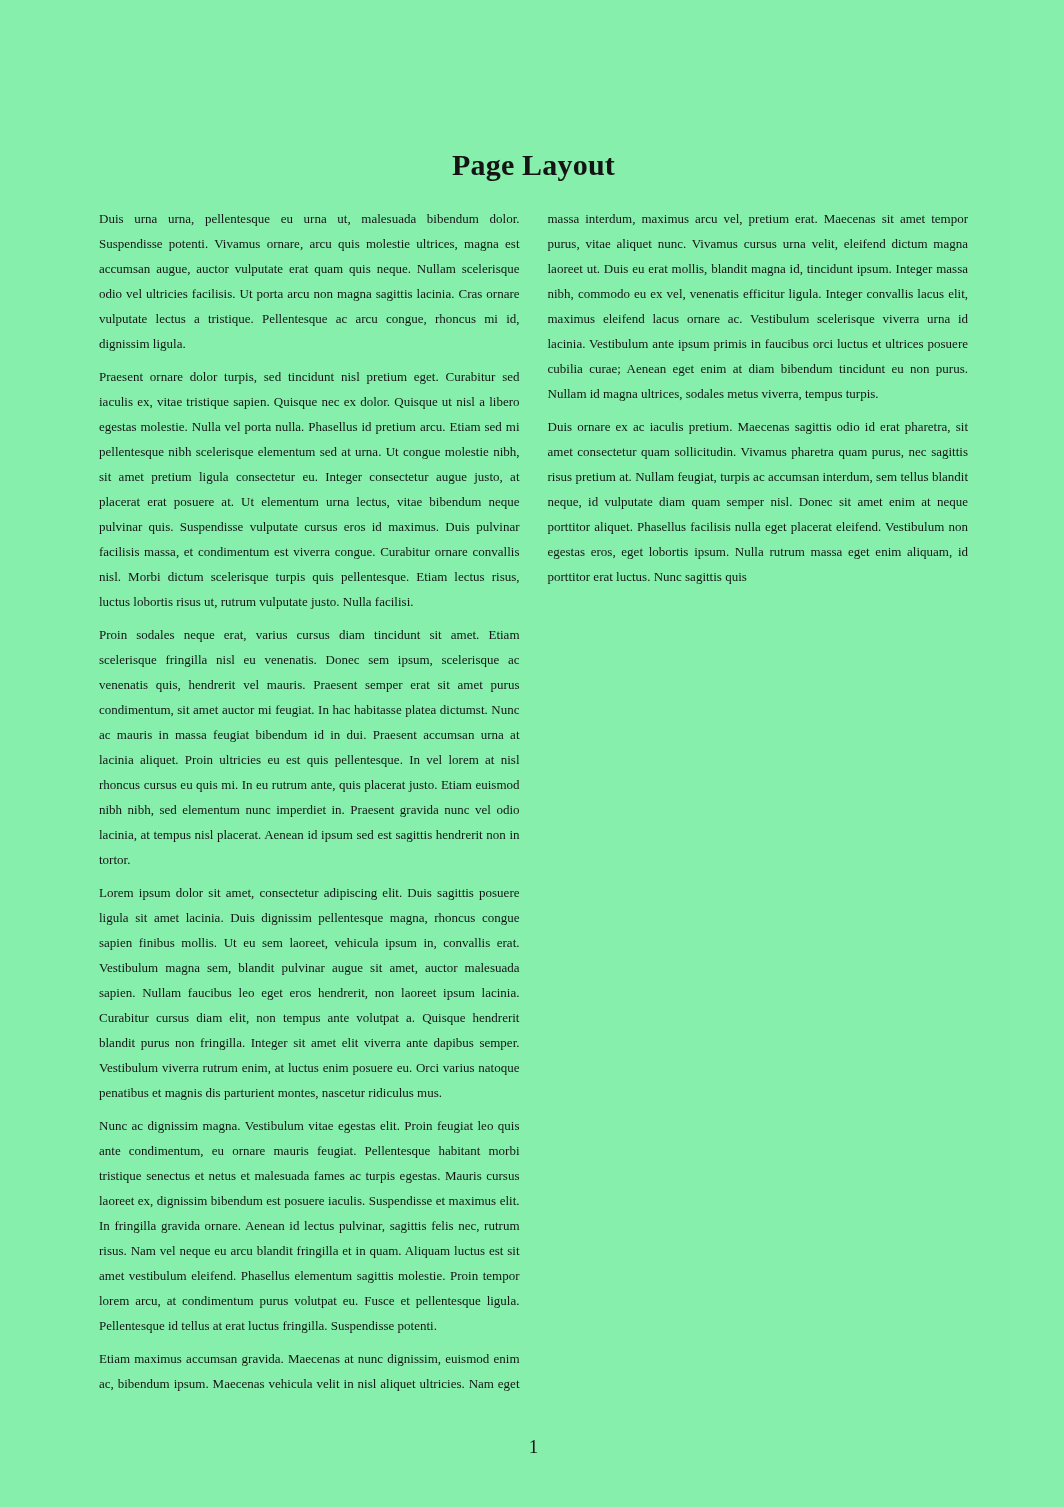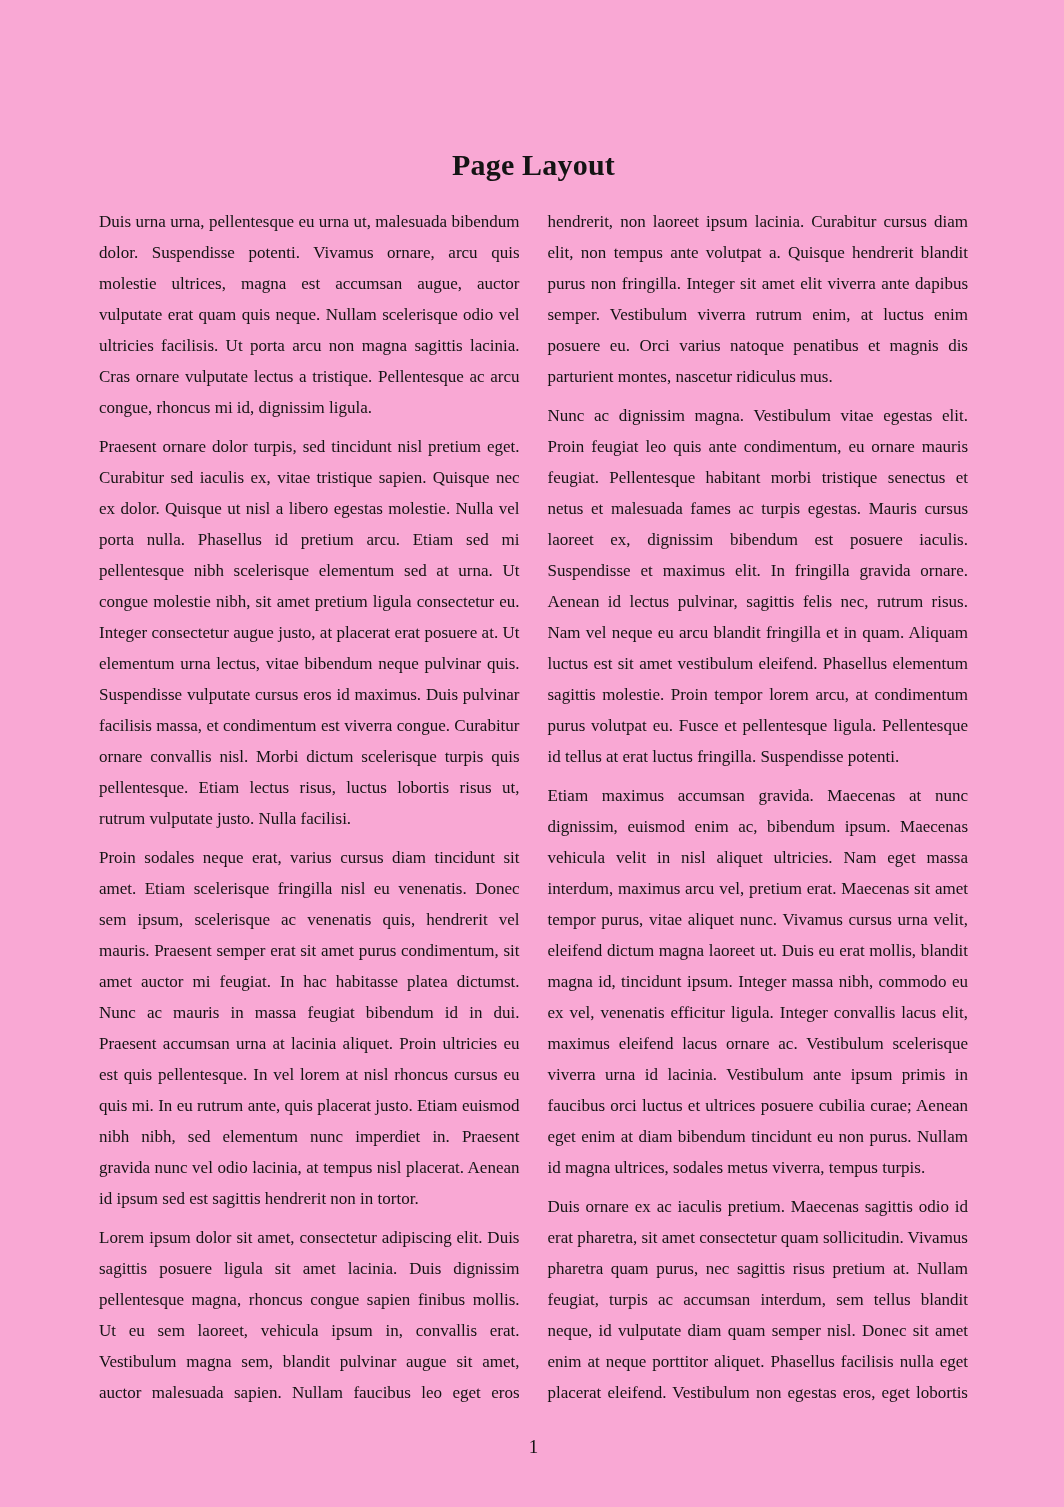--- a/index.html
+++ b/index.html
@@ -4,21 +4,21 @@
 <style>
   html, body {
     margin: 0;
     padding: 0;
     background: #ffffff;
   }
   .page {
     position: relative;
     width: 1064px;
     height: 1507px;
-    background: #f9a8d4;
+    background: #86efac;
     color: #141414;
     font-family: "Liberation Serif", serif;
     overflow: hidden;
   }
   .doc-title {
     position: absolute;
     top: 126px;
     left: 99px;
     width: 869px;
     text-align: center;
@@ -30,22 +30,22 @@
   .doc-body {
     position: absolute;
     top: 206px;
     left: 99px;
     width: 869px;
     height: 1202px;
     column-count: 2;
     column-gap: 28px;
     column-fill: auto;
     overflow: hidden;
-    font-size: 17px;
-    line-height: 31px;
+    font-size: 13px;
+    line-height: 25px;
     text-align: justify;
   }
   .doc-body p {
     margin: 0 0 8px 0;
     padding: 0;
   }
   .page-number {
     position: absolute;
     top: 1436px;
     left: 99px;

